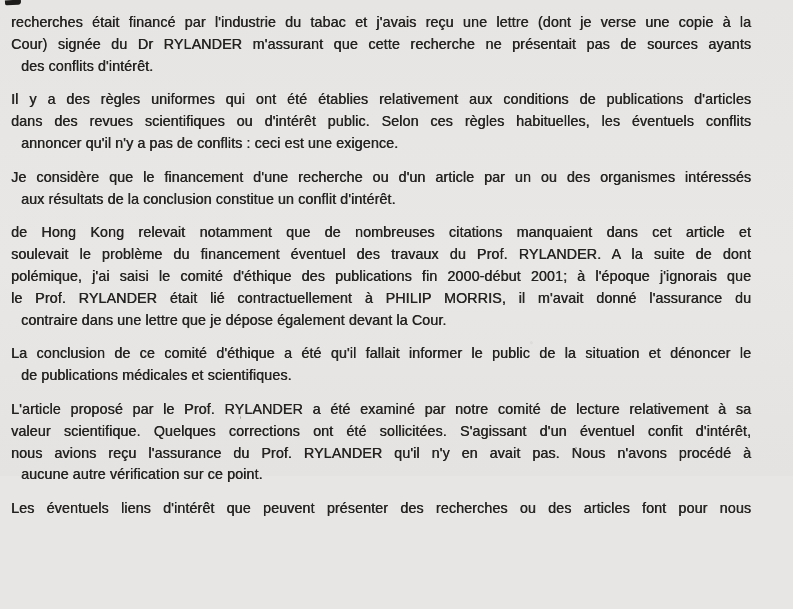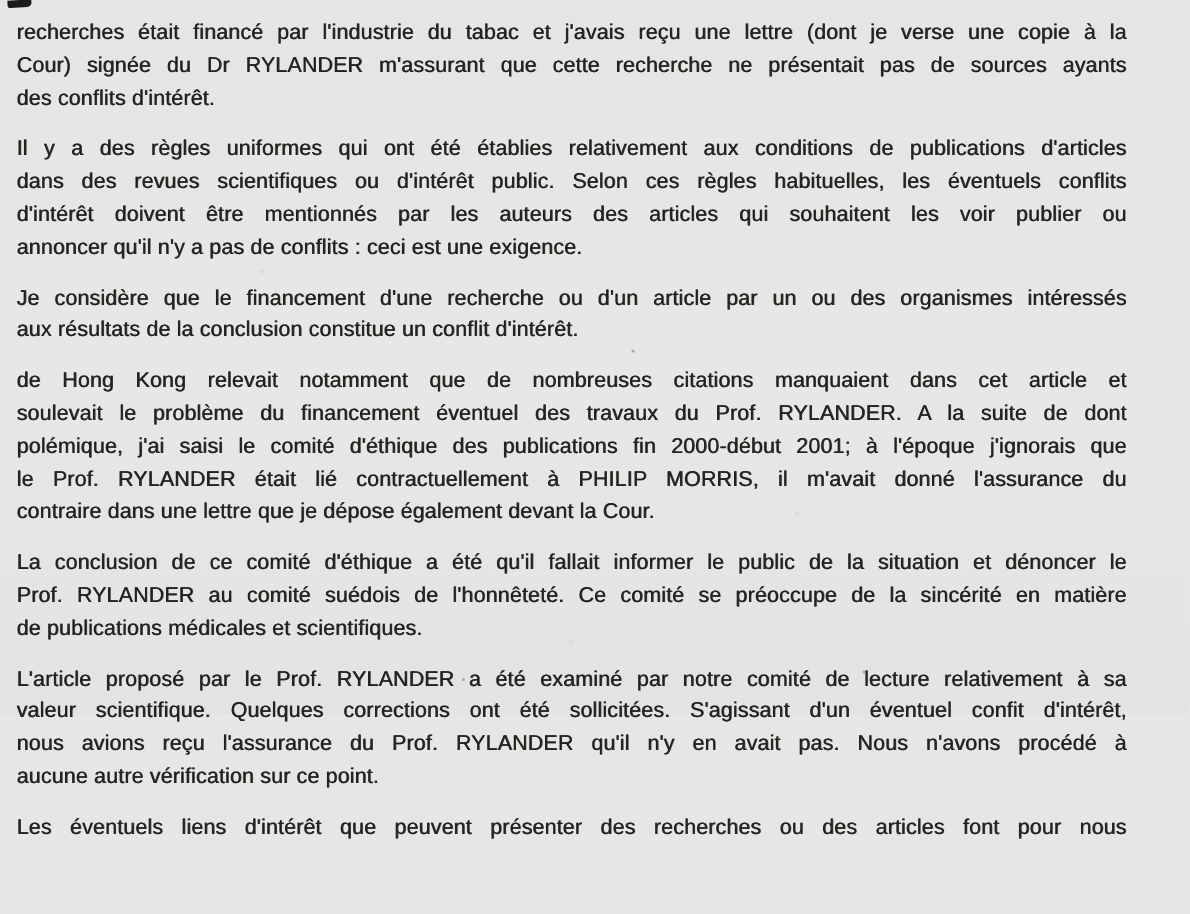--- a/index.html
+++ b/index.html
@@ -31,20 +31,21 @@
   .para {
     margin: 0 0 12px 0;
   }
   .line {
     text-align: justify;
     text-align-last: justify;
     white-space: normal;
   }
   .line.last {
     text-align-last: left;
+    margin-left: 10px;
   }
   .artifact {
     position: absolute;
     left: 5px;
     top: 0;
     width: 16px;
     height: 5px;
     background: #1d1c1a;
     border-radius: 0 0 3px 2px;
     transform: rotate(-3deg);
@@ -73,40 +74,38 @@
 
   <div class="para">
     <div class="line">recherches était financé par l'industrie du tabac et j'avais reçu une lettre (dont je verse une copie à la</div>
     <div class="line">Cour) signée du Dr RYLANDER m'assurant que cette recherche ne présentait pas de sources ayants</div>
     <div class="line last">des conflits d'intérêt.</div>
   </div>
 
   <div class="para">
     <div class="line">Il y a des règles uniformes qui ont été établies relativement aux conditions de publications d'articles</div>
     <div class="line">dans des revues scientifiques ou d'intérêt public. Selon ces règles habituelles, les éventuels conflits</div>
-    <div class="line">d'intérêt doivent être mentionnés par les auteurs des articles qui souhaitent les voir publier ou</div>
     <div class="line last">annoncer qu'il n'y a pas de conflits : ceci est une exigence.</div>
   </div>
 
   <div class="para">
     <div class="line">Je considère que le financement d'une recherche ou d'un article par un ou des organismes intéressés</div>
     <div class="line last">aux résultats de la conclusion constitue un conflit d'intérêt.</div>
   </div>
 
   <div class="para">
     <div class="line">de Hong Kong relevait notamment que de nombreuses citations manquaient dans cet article et</div>
     <div class="line">soulevait le problème du financement éventuel des travaux du Prof. RYLANDER. A la suite de dont</div>
     <div class="line">polémique, j'ai saisi le comité d'éthique des publications fin 2000-début 2001; à l'époque j'ignorais que</div>
     <div class="line">le Prof. RYLANDER était lié contractuellement à PHILIP MORRIS, il m'avait donné l'assurance du</div>
     <div class="line last">contraire dans une lettre que je dépose également devant la Cour.</div>
   </div>
 
   <div class="para">
     <div class="line">La conclusion de ce comité d'éthique a été qu'il fallait informer le public de la situation et dénoncer le</div>
-    <div class="line">Prof. RYLANDER au comité suédois de l'honnêteté. Ce comité se préoccupe de la sincérité en matière</div>
     <div class="line last">de publications médicales et scientifiques.</div>
   </div>
 
   <div class="para">
     <div class="line">L'article proposé par le Prof. RYLANDER a été examiné par notre comité de lecture relativement à sa</div>
     <div class="line">valeur scientifique. Quelques corrections ont été sollicitées. S'agissant d'un éventuel confit d'intérêt,</div>
     <div class="line">nous avions reçu l'assurance du Prof. RYLANDER qu'il n'y en avait pas. Nous n'avons procédé à</div>
     <div class="line last">aucune autre vérification sur ce point.</div>
   </div>
 

